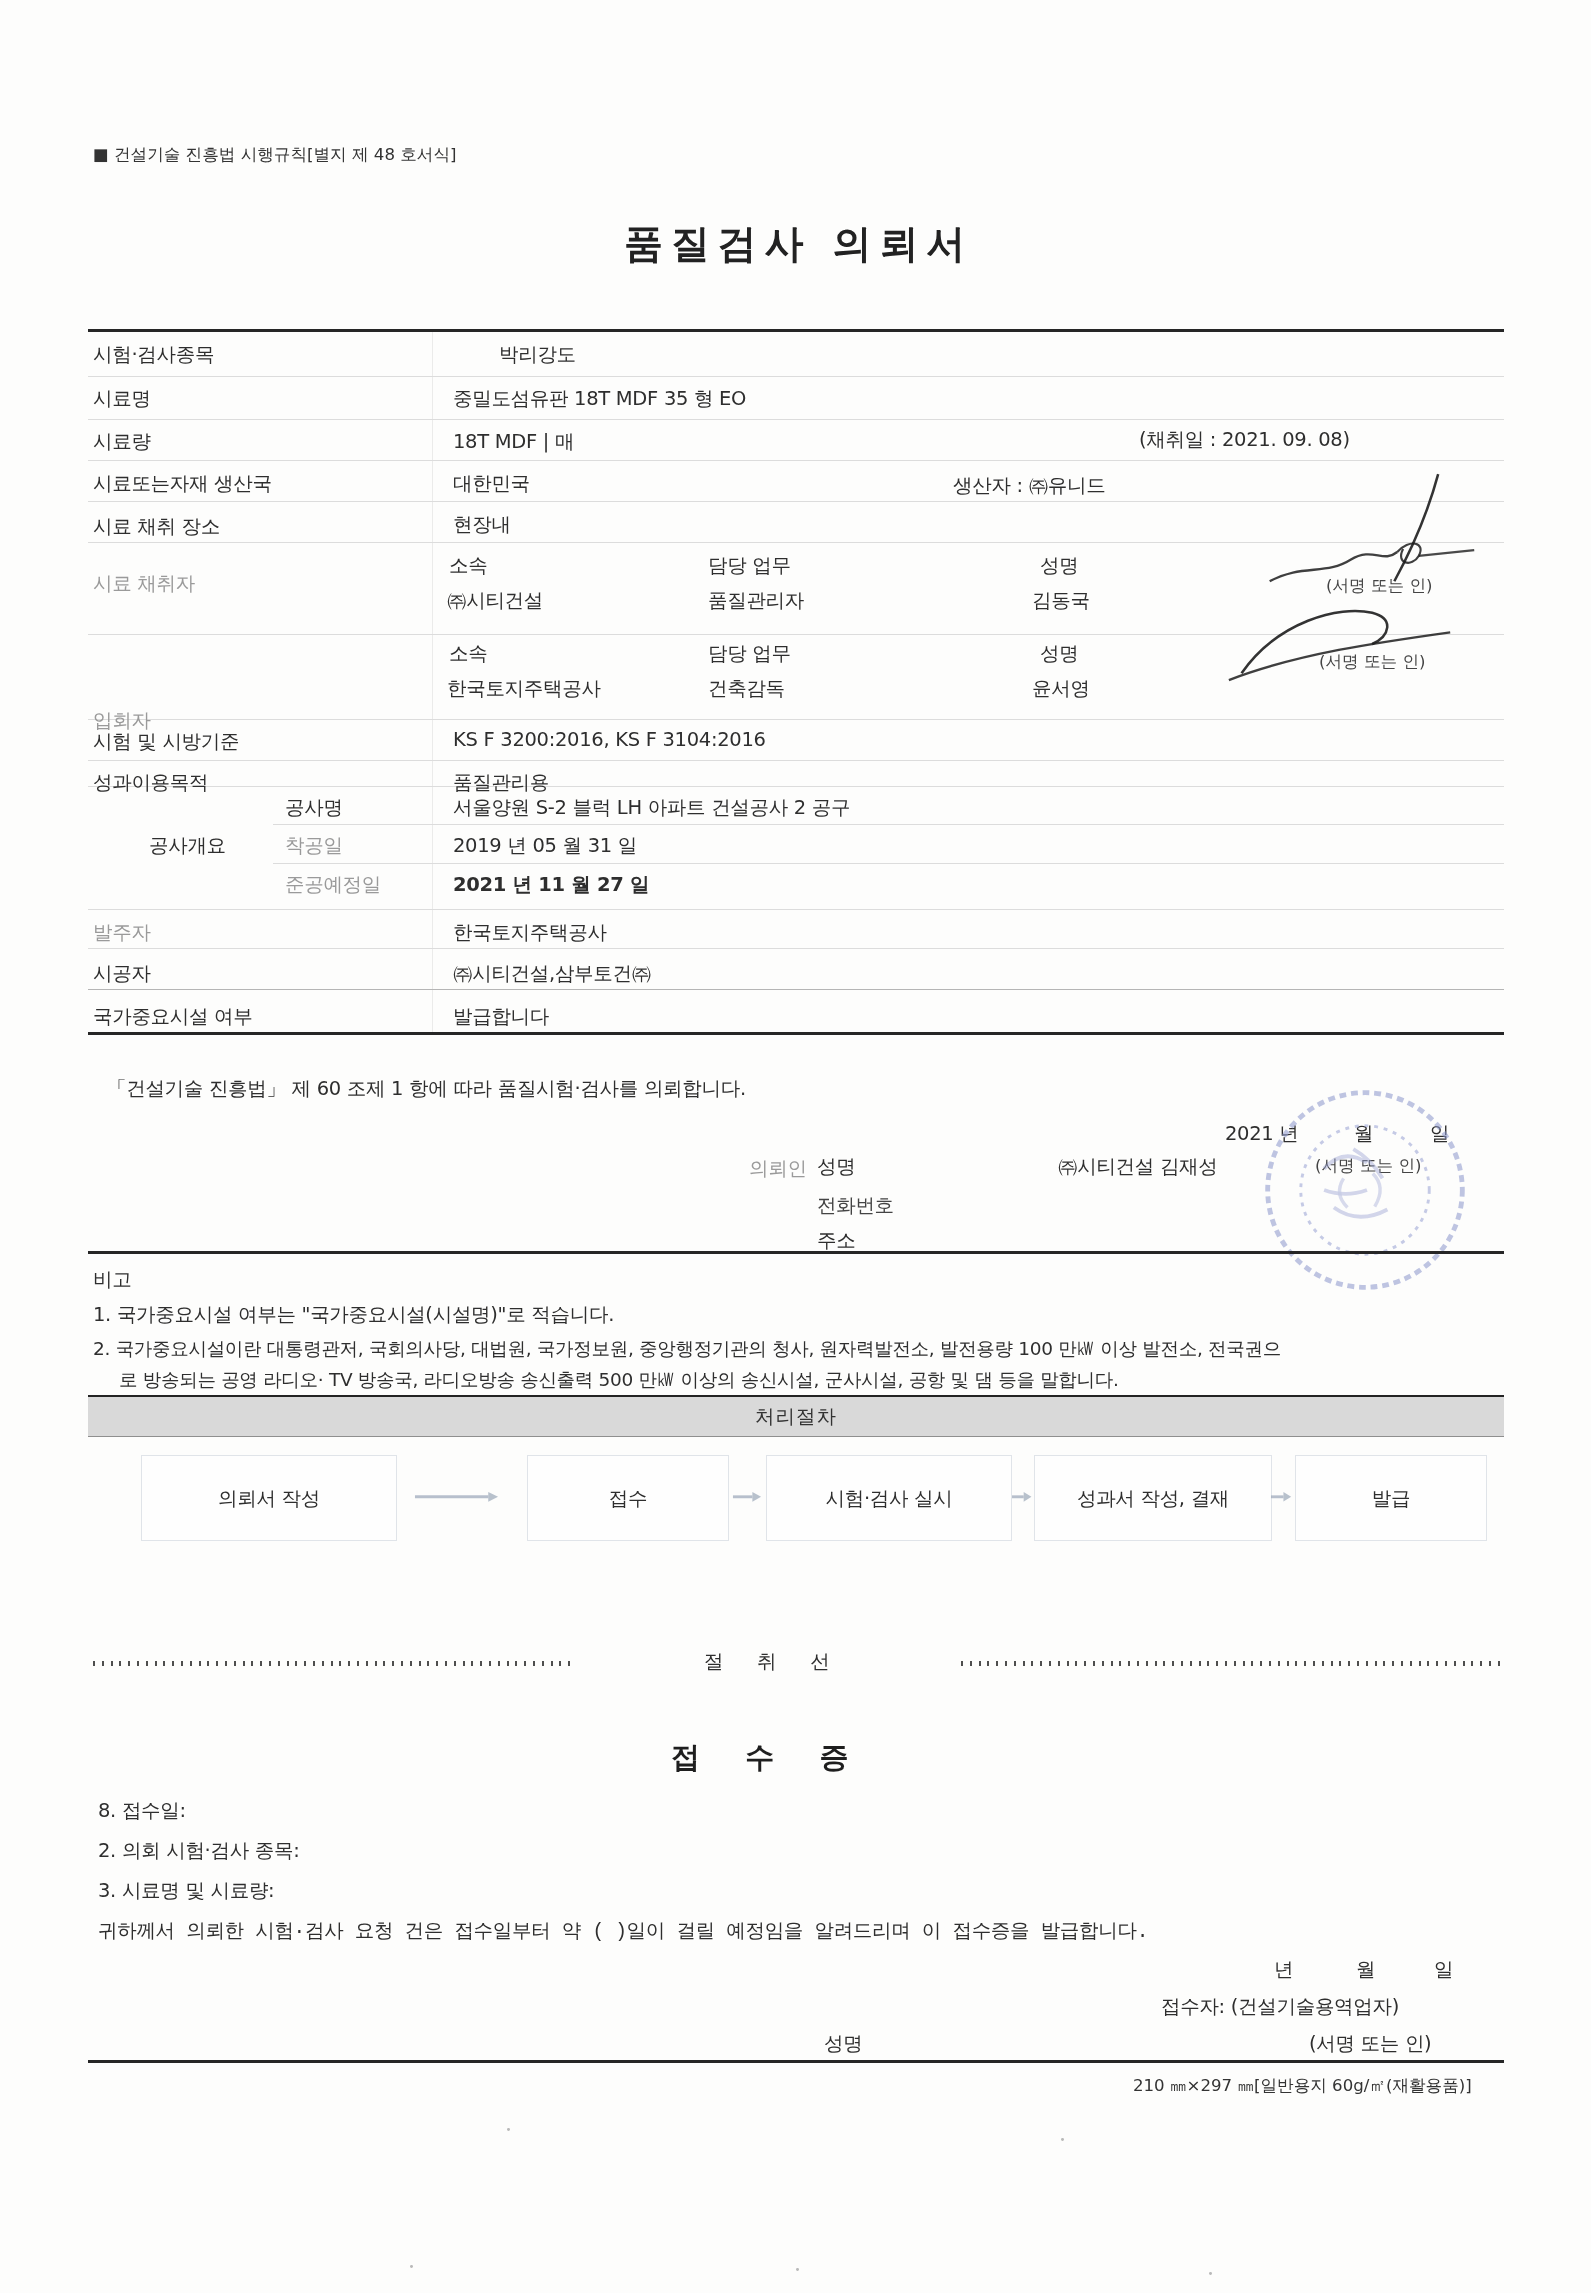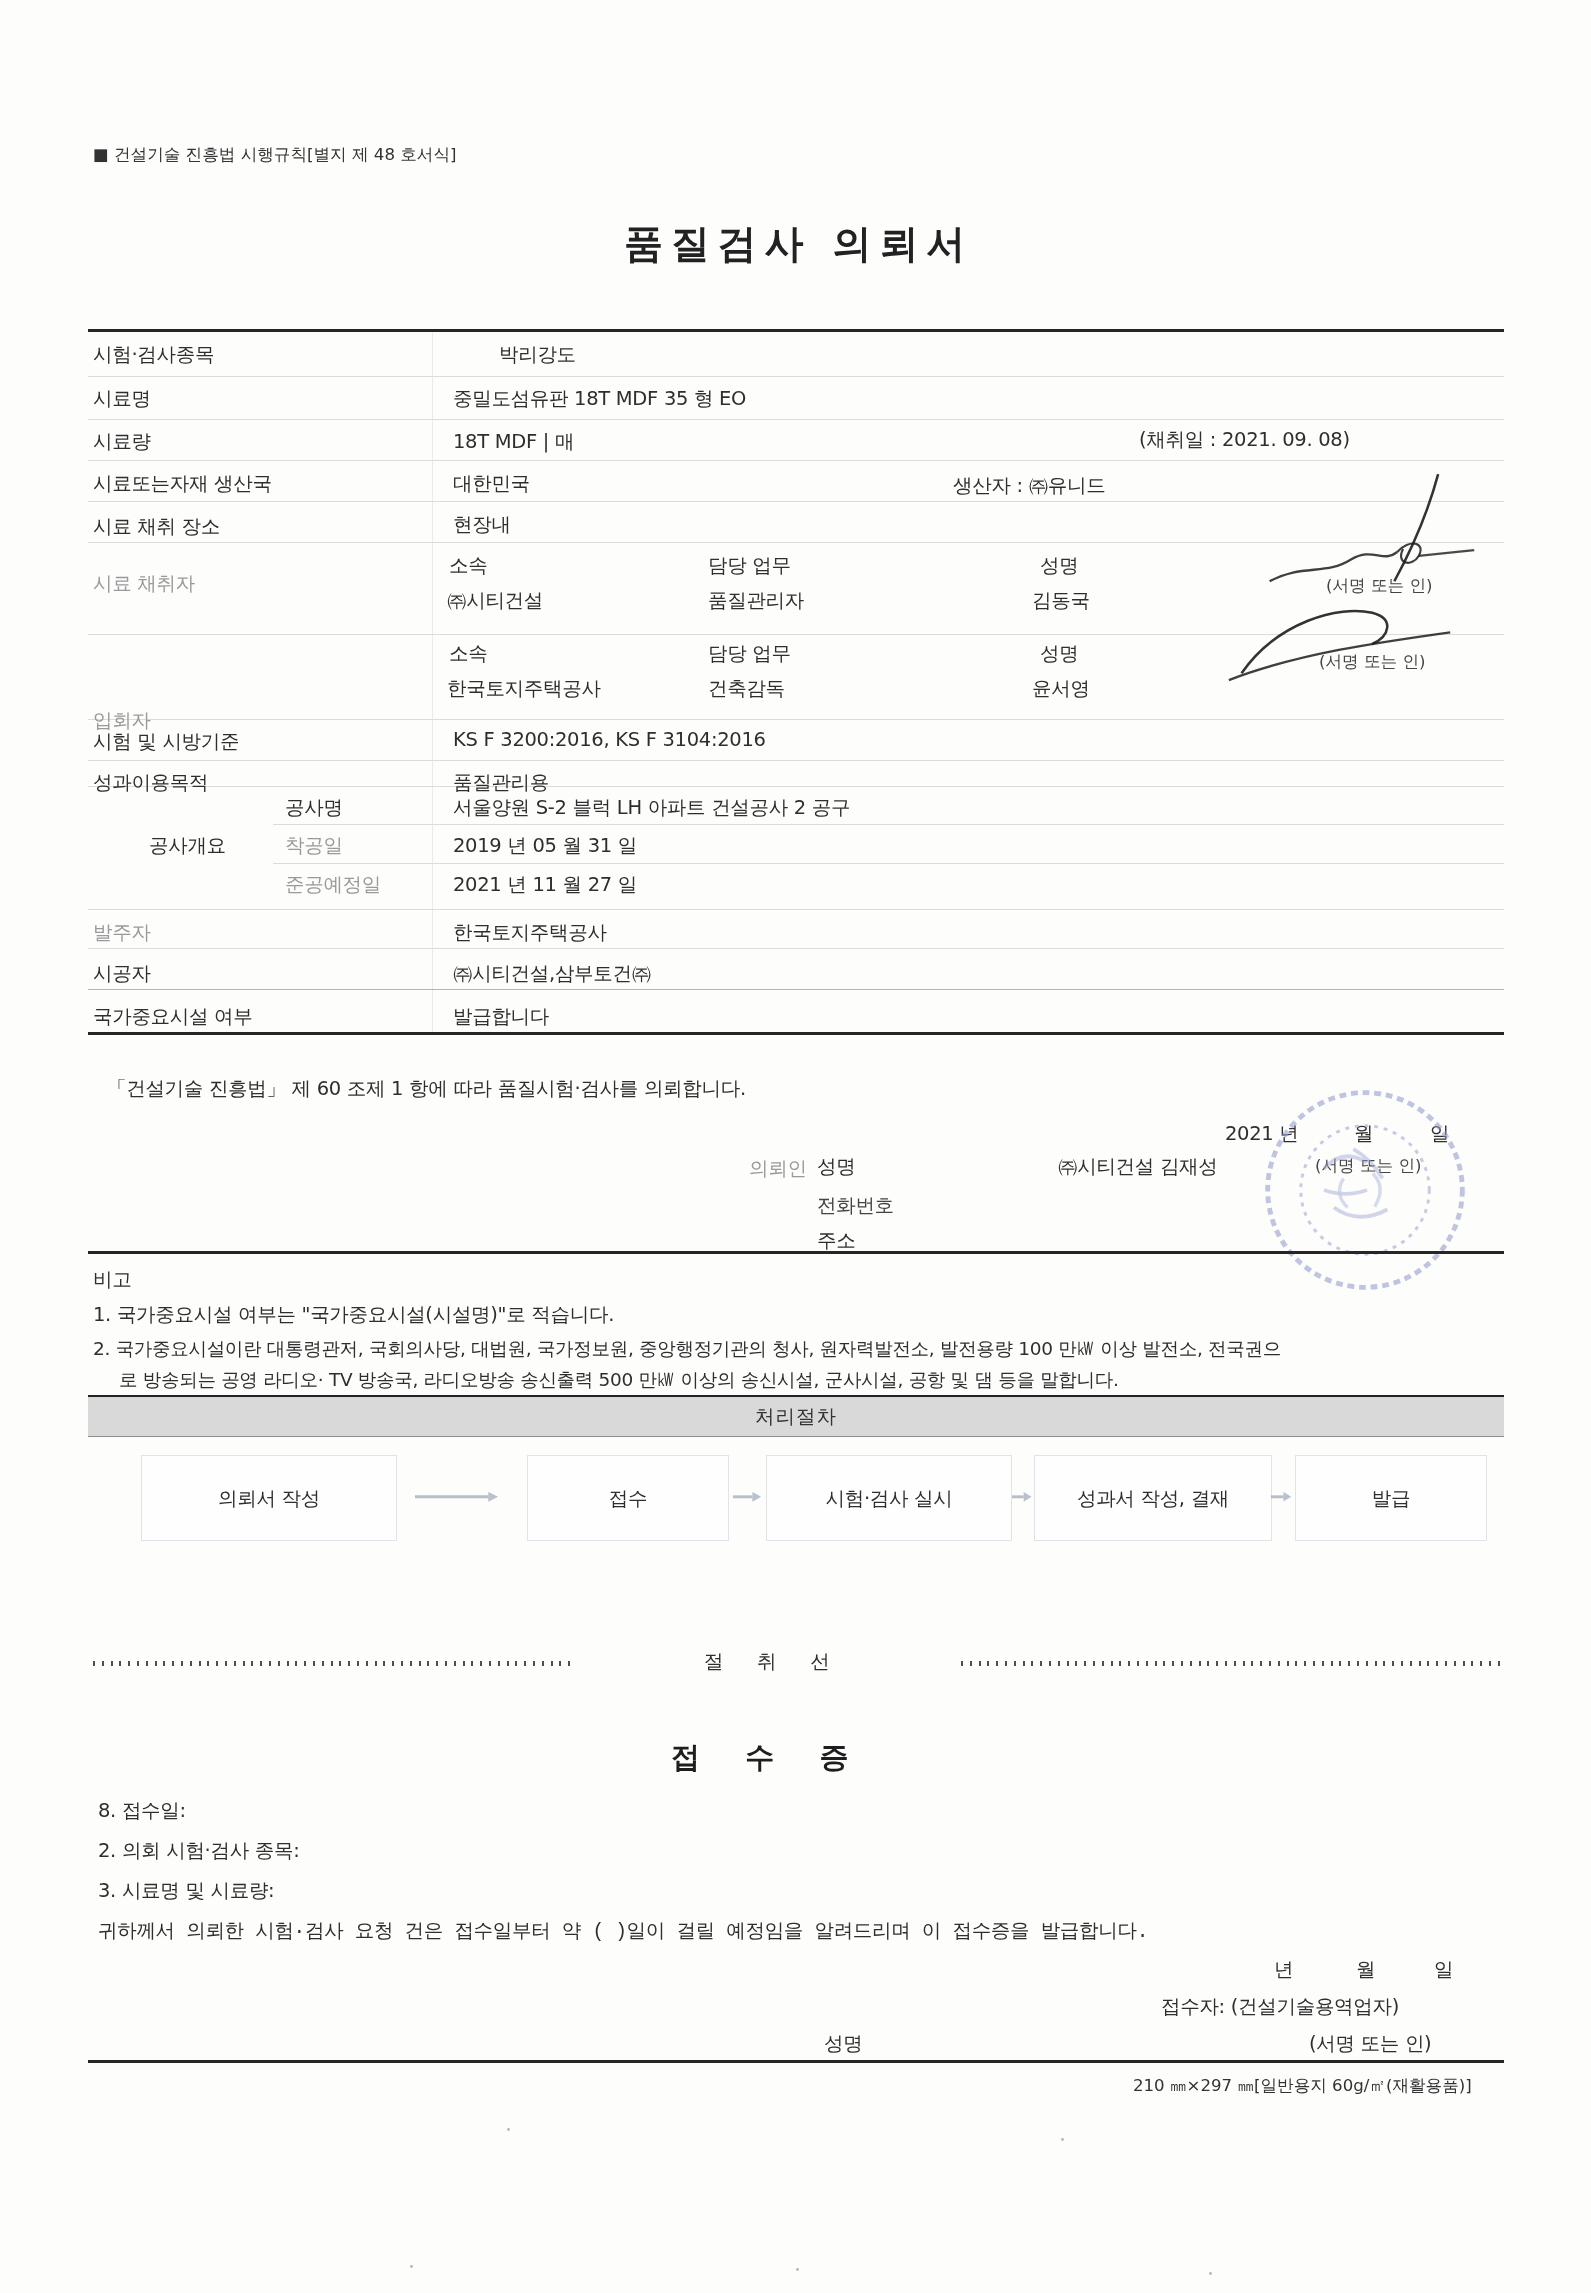--- a/index.html
+++ b/index.html
@@ -114,21 +114,21 @@
 <div class="abs t20" style="left:453px;top:728px;">KS F 3200:2016, KS F 3104:2016</div>
 <div class="abs t20" style="left:93px;top:769px;">성과이용목적</div>
 <div class="abs t20" style="left:453px;top:769px;">품질관리용</div>
 
 <div class="abs t20" style="left:109px;top:832px;margin-left:40px;">공사개요</div>
 <div class="abs t20" style="left:285px;top:794px;">공사명</div>
 <div class="abs t20" style="left:453px;top:794px;">서울양원 S-2 블럭 LH 아파트 건설공사 2 공구</div>
 <div class="abs t20 faded" style="left:285px;top:832px;">착공일</div>
 <div class="abs t20" style="left:453px;top:832px;">2019 년 05 월 31 일</div>
 <div class="abs t20 faded" style="left:285px;top:871px;">준공예정일</div>
-<div class="abs t20" style="left:453px;top:871px;">2021 년 11 월 27 일</div>
+<div class="abs t20" style="left:453px;top:871px;font-weight:bold;">2021 년 11 월 27 일</div>
 
 <div class="abs t20 faded" style="left:93px;top:919px;">발주자</div>
 <div class="abs t20" style="left:453px;top:919px;">한국토지주택공사</div>
 <div class="abs t20" style="left:93px;top:960px;">시공자</div>
 <div class="abs t20" style="left:453px;top:960px;">㈜시티건설,삼부토건㈜</div>
 <div class="abs t20" style="left:93px;top:1003px;">국가중요시설 여부</div>
 <div class="abs t20" style="left:453px;top:1003px;">발급합니다</div>
 
 <div class="abs t20" style="left:107px;top:1075px;">「건설기술 진흥법」  제 60 조제 1 항에 따라 품질시험·검사를 의뢰합니다.</div>
 <div class="abs t20" style="left:1225px;top:1120px;">2021 년</div>

